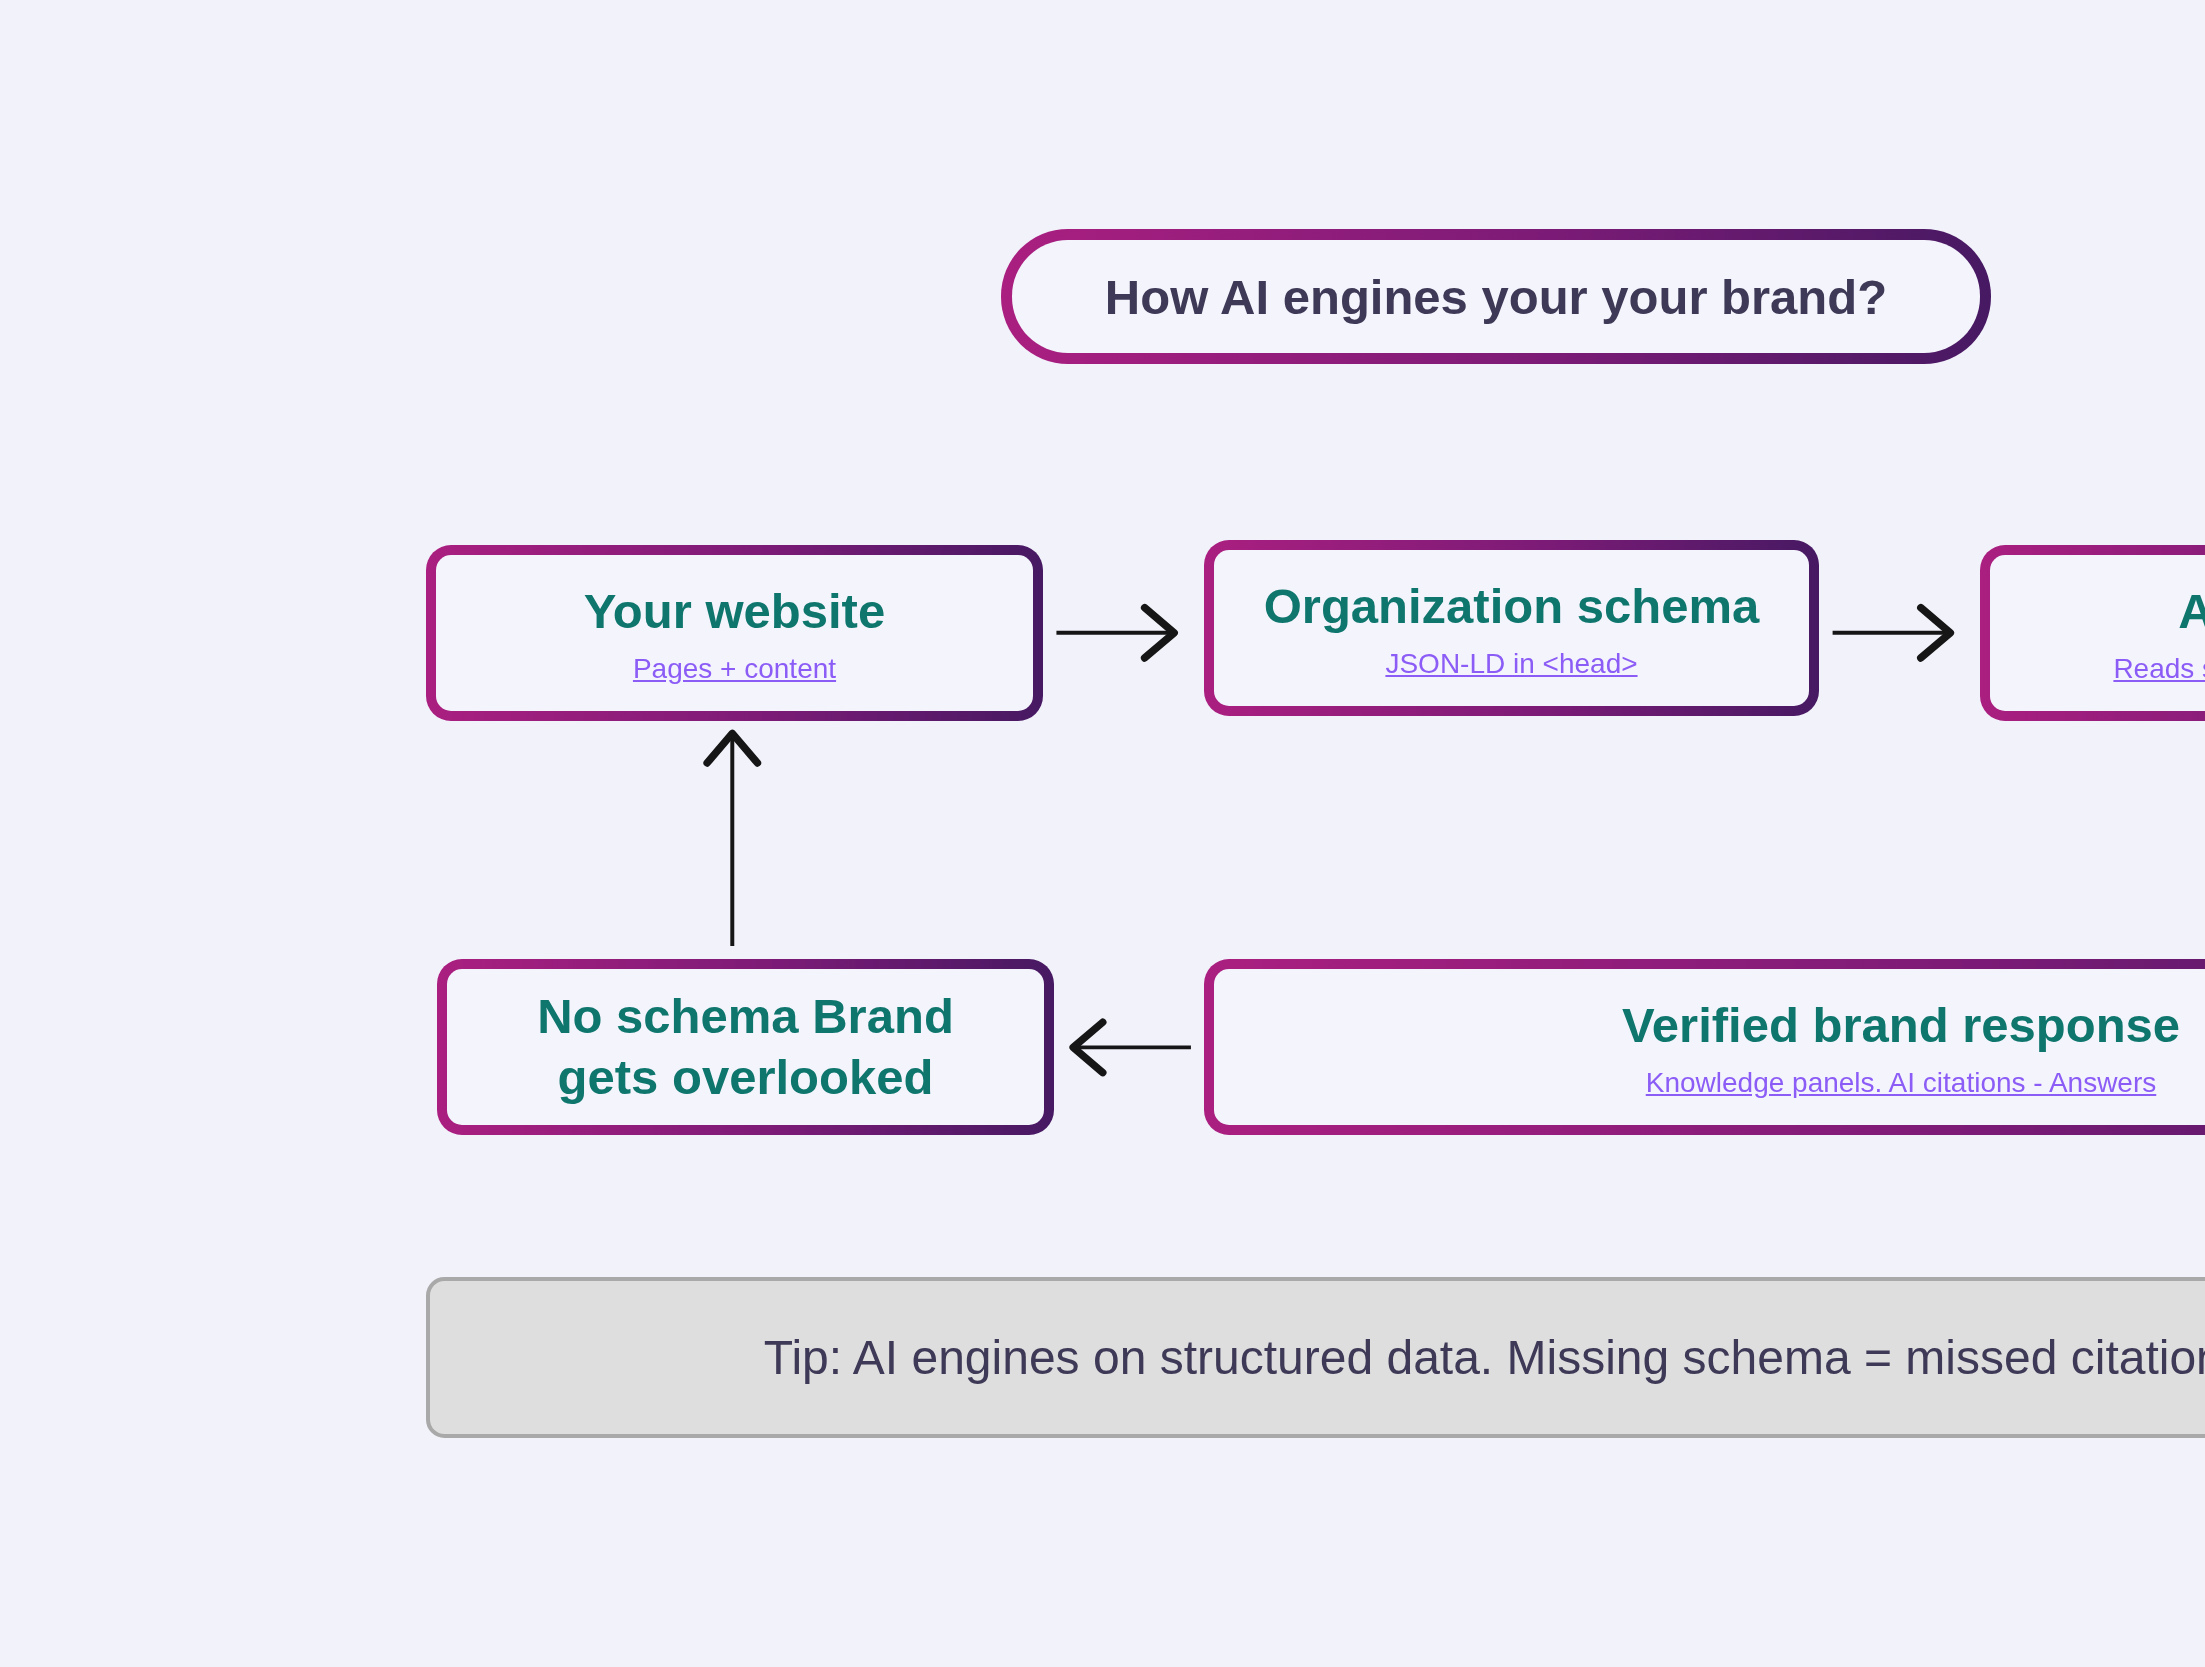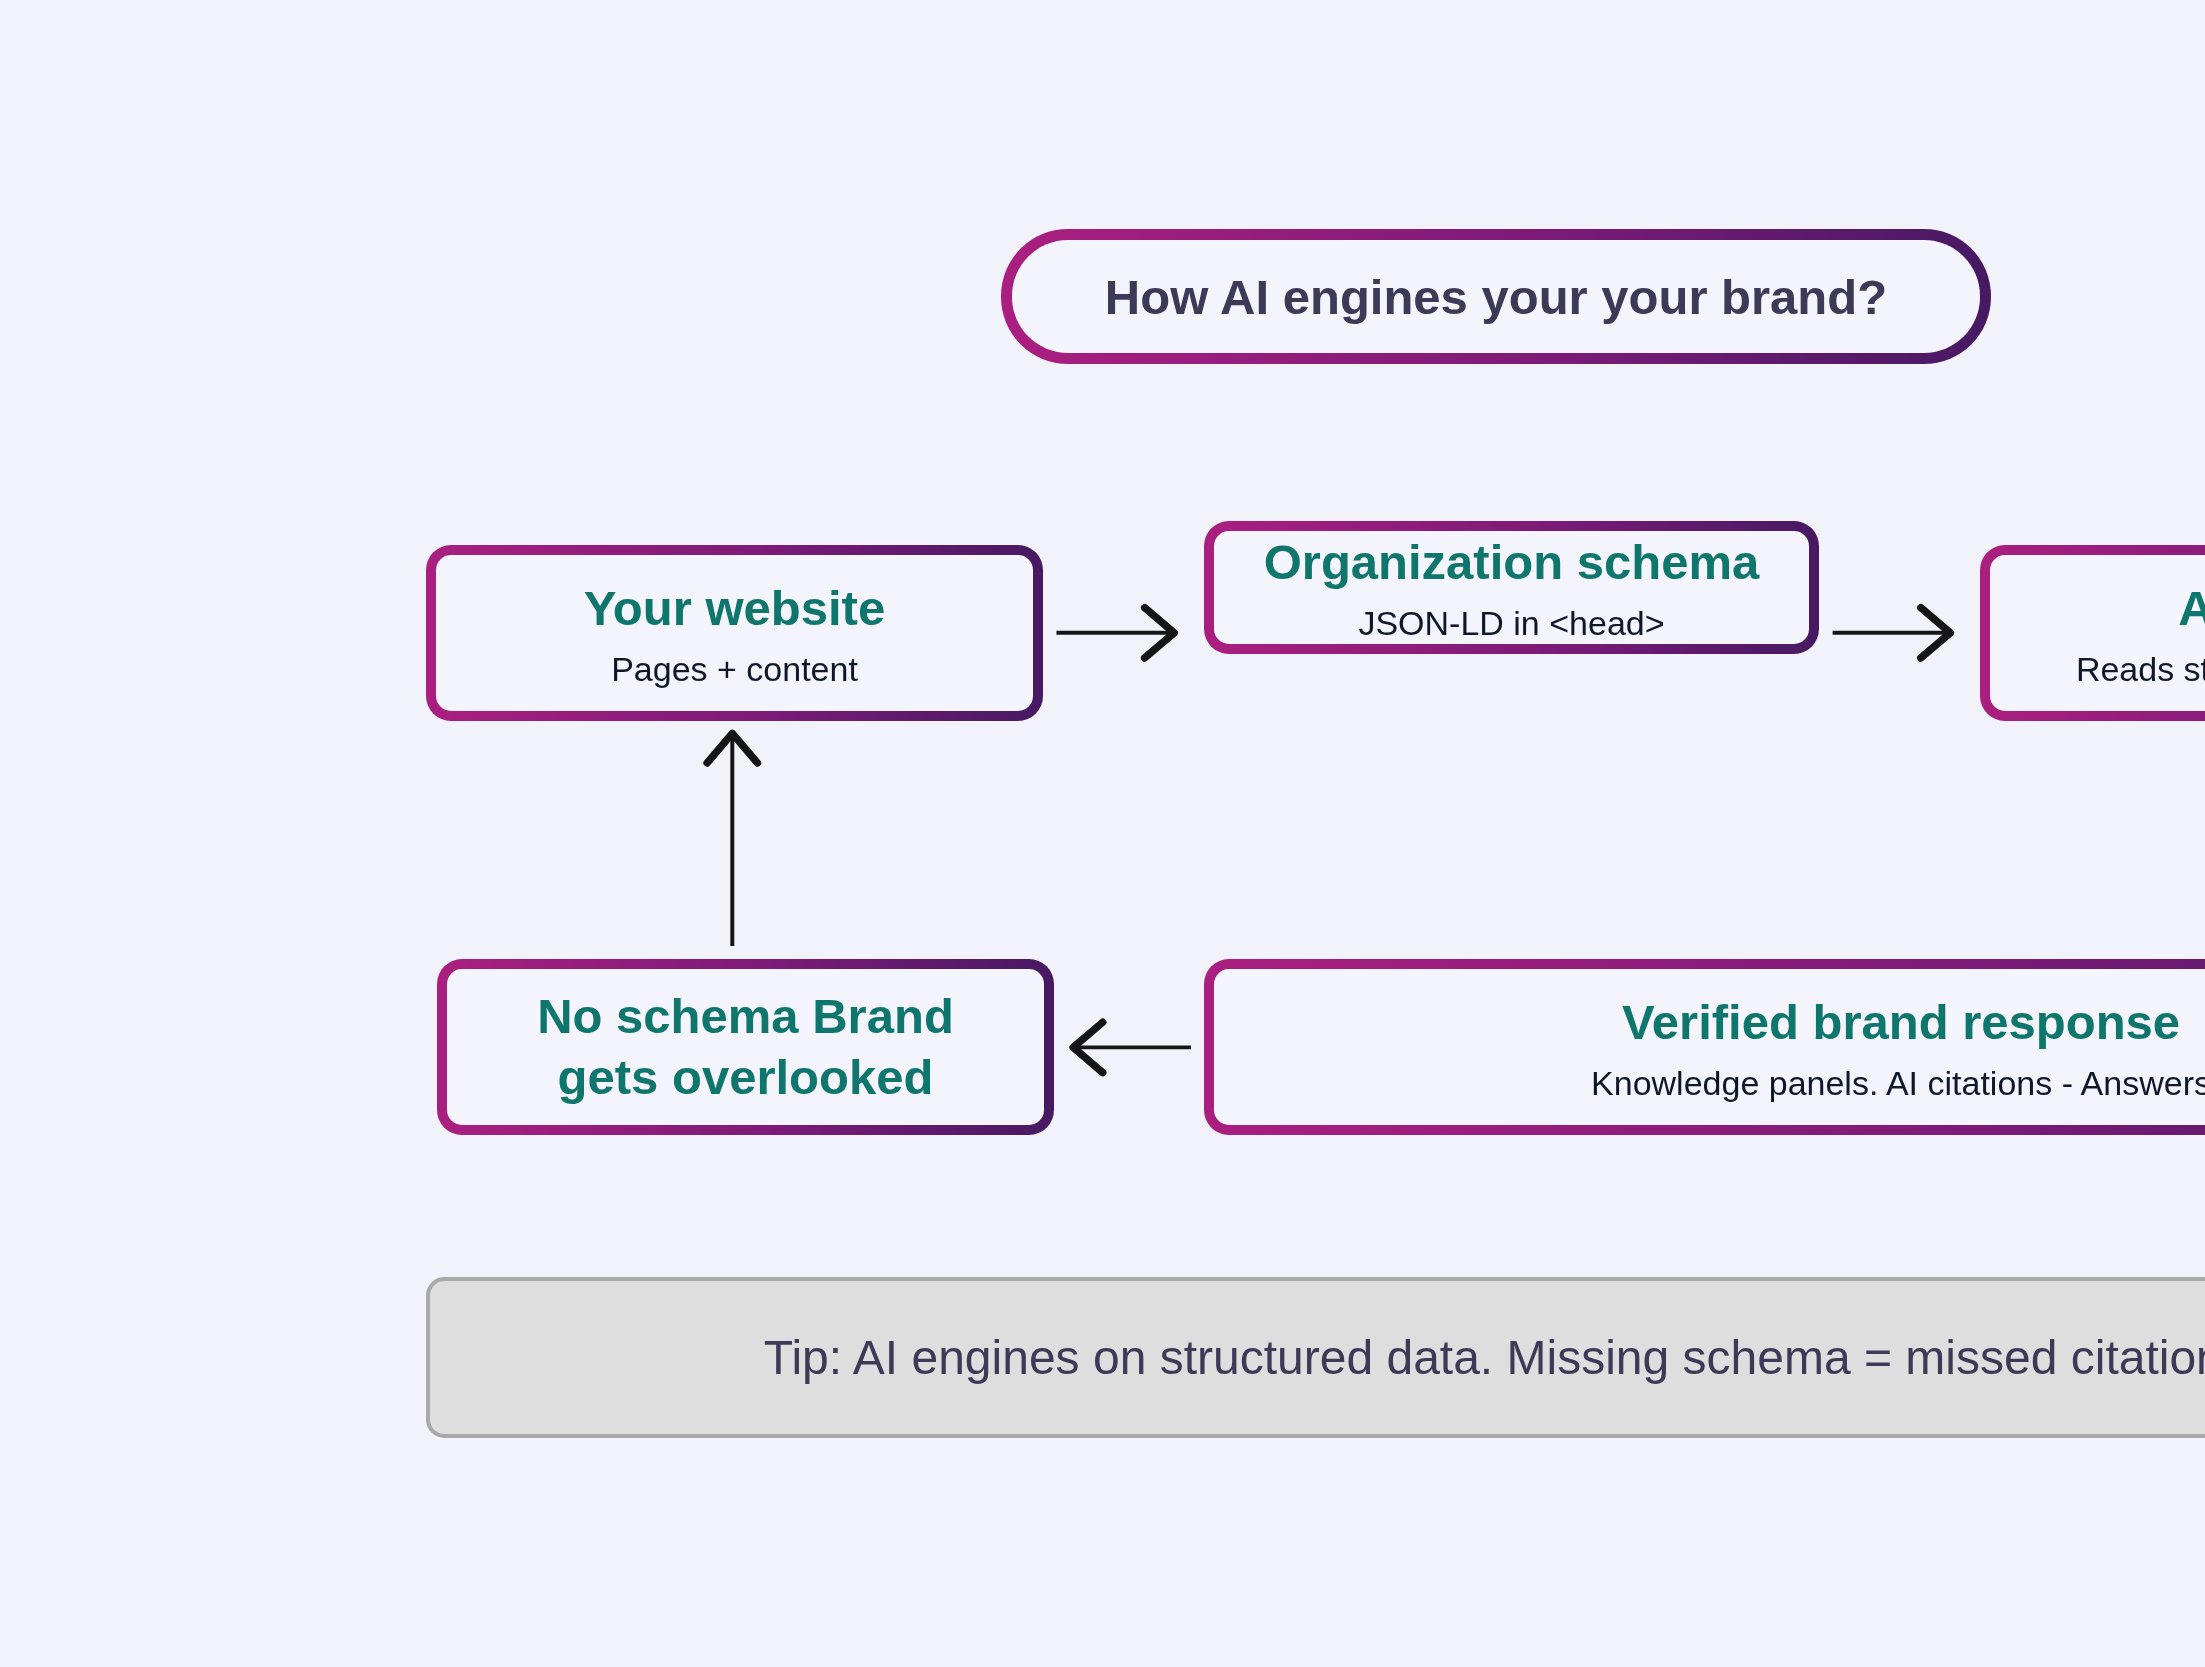--- a/index.html
+++ b/index.html
@@ -38,23 +38,24 @@
     text-align: center;
   }
   .node-title {
     font-size: 49px;
     line-height: 1.25;
     color: #0f766e;
     white-space: pre-line;
     font-weight: bold;
   }
   .node-subtitle {
-    font-size: 34px;
+    font-size: 28px;
     line-height: 1.1;
-    color: #0f172a;
+    color: #8b5cf6;
+    text-decoration: underline;
   }
   
   .pill {
     position: absolute;
     left: 1001px; top: 229px;
     width: 990px; height: 135px;
     background: linear-gradient(90deg, #aa1f80 0%, #7c1b77 55%, #471963 100%);
     border-radius: 67px;
     padding: 11px;
     box-sizing: border-box;
@@ -66,21 +67,21 @@
     display: flex; align-items: center; justify-content: center;
   }
   .pill-text {
     font-size: 49px;
     font-weight: bold;
     color: #3d3956;
     white-space: nowrap;
   }
   
   .n-website  { left:  426px; top: 545px; width: 617px; height: 176px; }
-  .n-schema   { left: 1204px; top: 521px; width: 615px; height: 133px; }
+  .n-schema   { left: 1204px; top: 540px; width: 615px; height: 176px; }
   .n-engine   { left: 1980px; top: 545px; width: 617px; height: 176px; }
   .n-noschema { left:  426px; top: 959px; width: 617px; height: 176px; margin-left: 11px; }
   .n-noschema .node-title { max-width: 507px; }
   .n-verified { left: 1204px; top: 959px; width: 1394px; height: 176px; }
   
   .arrows {
     position: absolute;
     left: 0; top: 0;
     width: 2964px; height: 1667px;
     pointer-events: none;

